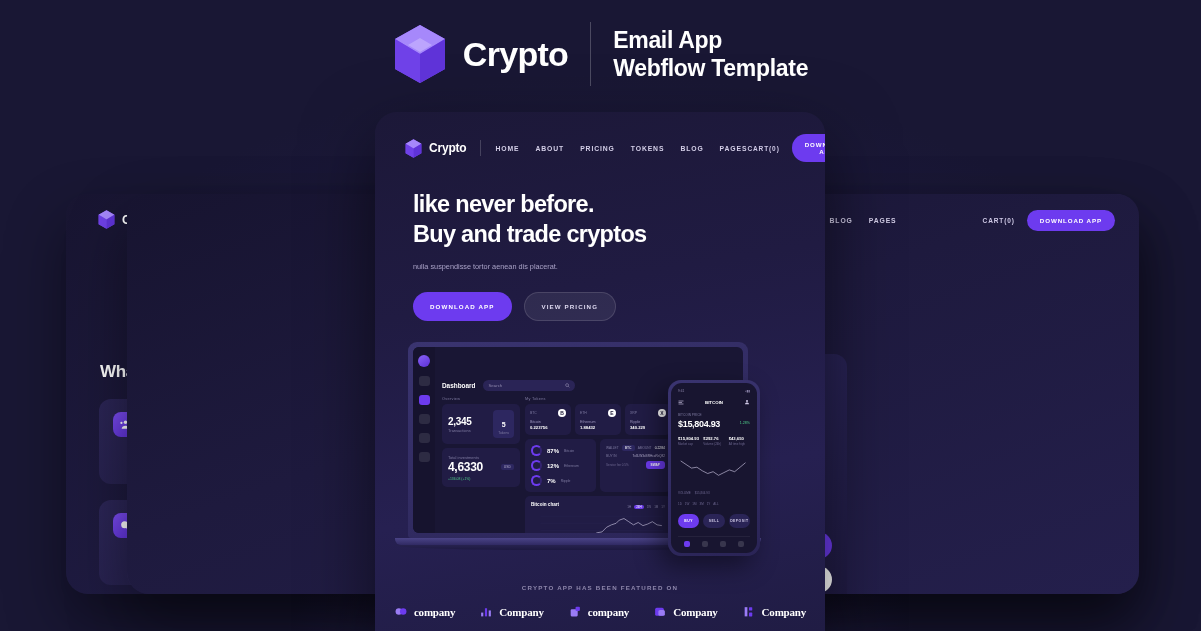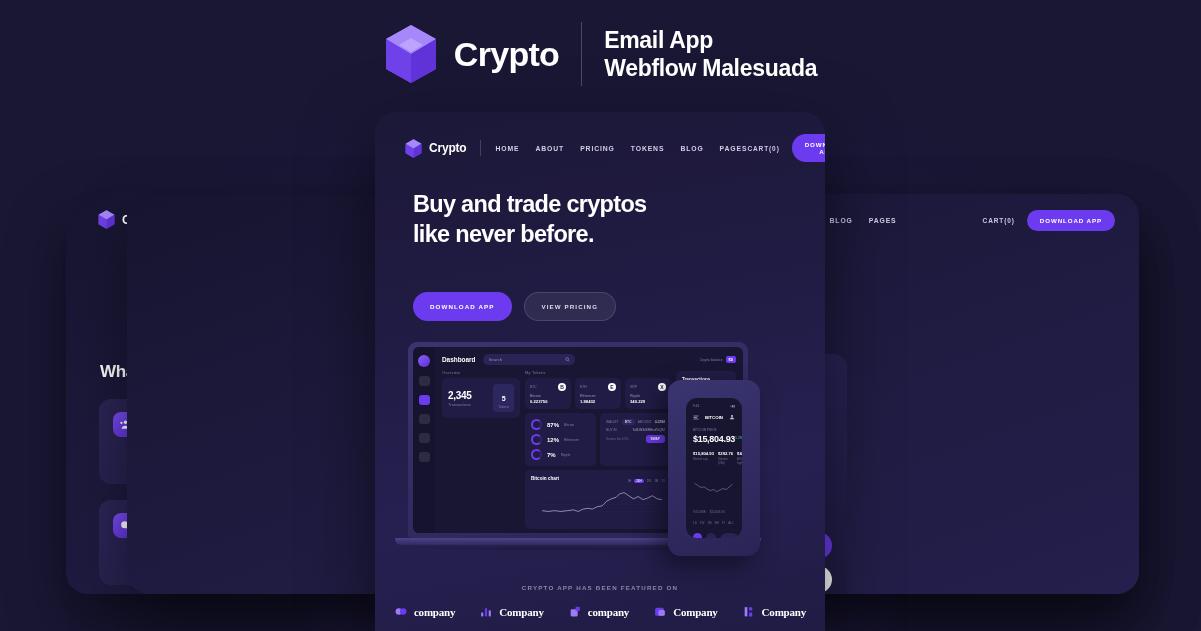--- a/index.html
+++ b/index.html
@@ -160,21 +160,21 @@
   .dash {
     width: 100%; height: 100%; border-radius: 6px; overflow: hidden;
     background: #191634; display: flex;
   }
   .dash-side { width: 22px; background: #16132e; padding-top: 8px;
     display: flex; flex-direction: column; align-items: center; gap: 9px; }
   .ds-logo { width: 12px; height: 12px; border-radius: 50%;
     background: linear-gradient(145deg,#8a63f7,#5b2fd6); }
   .ds-i { width: 11px; height: 10px; border-radius: 3px; background: rgba(255,255,255,.10); }
   .ds-i.on { background: #6d3bef; }
-  .dash-main { flex: 1; padding: 7px; }
+  .dash-main { flex: 1; padding: 7px; margin-top: 26px; }
   .dash-top { display: flex; align-items: center; gap: 8px; margin-bottom: 6px; }
   .dash-title { font-size: 6.4px; font-weight: 700; }
   .dash-search { flex: 0 0 auto; width: 92px; height: 11px; border-radius: 999px;
     background: #2a2456; display: flex; align-items: center; justify-content: space-between;
     padding: 0 5px; font-size: 4.4px; color: #8d86ab; }
   .dash-grid { display: flex; gap: 5px; }
   .col-a { width: 78px; } .col-b { flex: 1; } .col-c { width: 60px; }
   .lbl { font-size: 3.8px; color: #7e7aa0; letter-spacing: .3px; margin-bottom: 3px; }
   .pnl { background: #211c45; border-radius: 5px; padding: 6px; margin-bottom: 4px; }
   .big-n { font-size: 10px; font-weight: 700; letter-spacing: -.3px; }
@@ -199,21 +199,21 @@
   .bc-title { font-size: 4.6px; font-weight: 700; margin-bottom: 4px; }
   .tx-row { border-bottom: 1px solid rgba(255,255,255,.05); padding: 3px 0; }
   .tx-a { font-size: 3.4px; color: #9b94bd; }
   .tx-b { font-size: 3.2px; color: #6d6790; }
   .laptop-base { width: 366px; height: 7px; margin-left: -13px; border-radius: 0 0 6px 6px;
     background: linear-gradient(180deg,#4a4386,#302a63); }
   .laptop-foot { width: 366px; height: 5px; margin-left: -13px;
     background: linear-gradient(180deg,#27224f,#1d1940); border-radius: 0 0 40% 40%/0 0 100% 100%; }
 
   .phone { position: absolute; left: 265px; top: 38px; width: 92px; height: 176px;
-    border-radius: 13px; background: linear-gradient(160deg,#3a3470,#2a2456); padding: 18px;
+    border-radius: 13px; background: linear-gradient(160deg,#3a3470,#2a2456); padding: 3px;
     box-shadow: -8px 10px 26px rgba(0,0,0,.45); }
   .phone-s { width: 100%; height: 100%; border-radius: 11px; background: #181530;
     padding: 6px 7px; overflow: hidden; }
   .ph-status { display: flex; justify-content: space-between; font-size: 3.2px; color: #8d86ab; }
   .ph-top { display: flex; justify-content: space-between; align-items: center; margin-top: 6px; }
   .ph-t { font-size: 4.4px; font-weight: 700; }
   .ph-lbl { font-size: 3.2px; color: #7e7aa0; margin-top: 8px; }
   .ph-price { font-size: 9px; font-weight: 700; letter-spacing: -.3px; margin-top: 2px; }
   .ph-stats { display: flex; gap: 4px; margin-top: 7px; }
   .ph-st { flex: 1; }
@@ -251,21 +251,21 @@
         <path d="M27 1 52 15 27 30 2 15z" fill="#a688fb"></path>
         <path d="M2 15 27 30v29L2 45z" fill="#6f41e8"></path>
         <path d="M52 15 27 30v29l25-14z" fill="#5f33d8"></path>
         <path d="M27 14 39 21 27 28 15 21z" fill="#c3aefd" opacity=".75"></path>
       </svg>
       <div class="brand-word">Crypto</div>
     </div>
     <div class="brand-div"></div>
     <div class="brand-title">
       <div>Email App</div>
-      <div>Webflow Malesuada</div>
+      <div>Webflow Template</div>
     </div>
   </div>
 
   <div class="card card-left">
     <div class="card-inner">
       <div class="mininav lc-nav">
         <div class="logo">
           <svg class="cube-sm" viewBox="0 0 54 60">
             <path d="M27 1 52 15v30L27 59 2 45V15z" fill="#7c4df3"></path>
             <path d="M27 1 52 15 27 30 2 15z" fill="#a688fb"></path>
@@ -493,24 +493,25 @@
             <span>PAGES</span>
           </div>
         </div>
         <div class="nav-right">
           <span class="cart-txt">CART(0)</span>
           <button class="btn-pill">DOWNLOAD APP</button>
         </div>
       </div>
 
       <div class="cc-h1">
+        <div>like never before.</div>
         <div>Buy and trade cryptos</div>
-        <div>like never before.</div>
       </div>
       <div class="cc-sub">
+        <div>nulla suspendisse tortor aenean dis placerat.</div>
       </div>
       <div class="cc-btns">
         <button class="cc-b1">DOWNLOAD APP</button>
         <button class="cc-b2">VIEW PRICING</button>
       </div>
 
       <div class="mock">
         <div class="laptop">
           <div class="laptop-screen">
             <div class="dash">
@@ -545,20 +546,28 @@
                       <div class="flexr">
                         <div>
                           <div class="big-n">2,345</div>
                           <div class="sm-n">Transactions</div>
                         </div>
                         <div class="chip">
                           <b>5</b>
                           <i>Tokens</i>
                         </div>
                       </div>
+                    </div>
+                    <div class="pnl">
+                      <div class="sm-n">Total investments</div>
+                      <div class="flexr">
+                        <div class="big-n" style="font-size:12px;">4,6330</div>
+                        <span style="font-size:3.4px;background:#2d2760;padding:1px 3px;border-radius:2px;color:#b3adcd;">USD</span>
+                      </div>
+                      <div style="font-size:3.4px;color:#4fcf8a;margin-top:3px;">+136.08 (+1%)</div>
                     </div>
                   </div>
 
                   <div class="col-b">
                     <div class="lbl">My Tokens</div>
                     <div class="coin-row">
                       <div class="coin">
                         <div class="coin-top">
                           <span class="coin-tag">BTC</span>
                           <span class="coin-dot">B</span>

